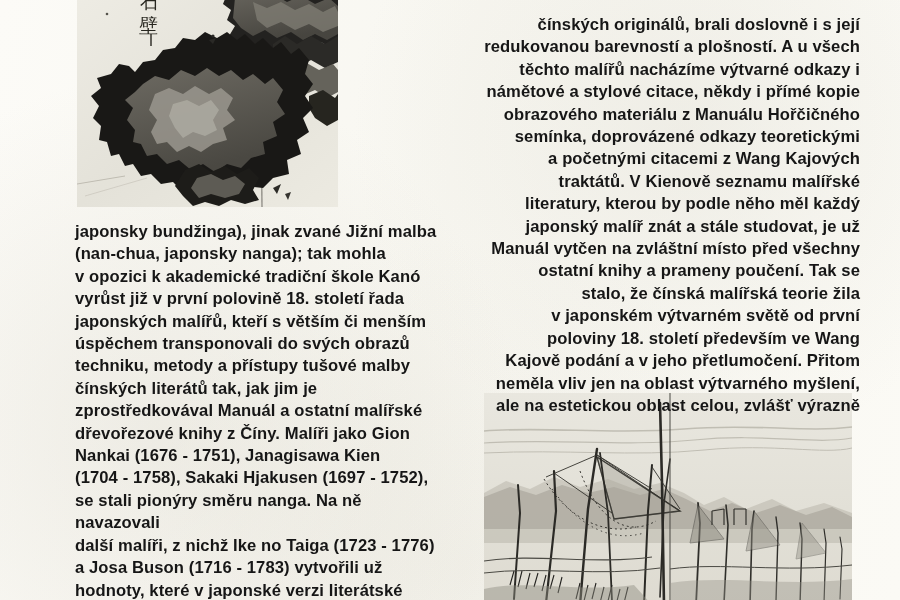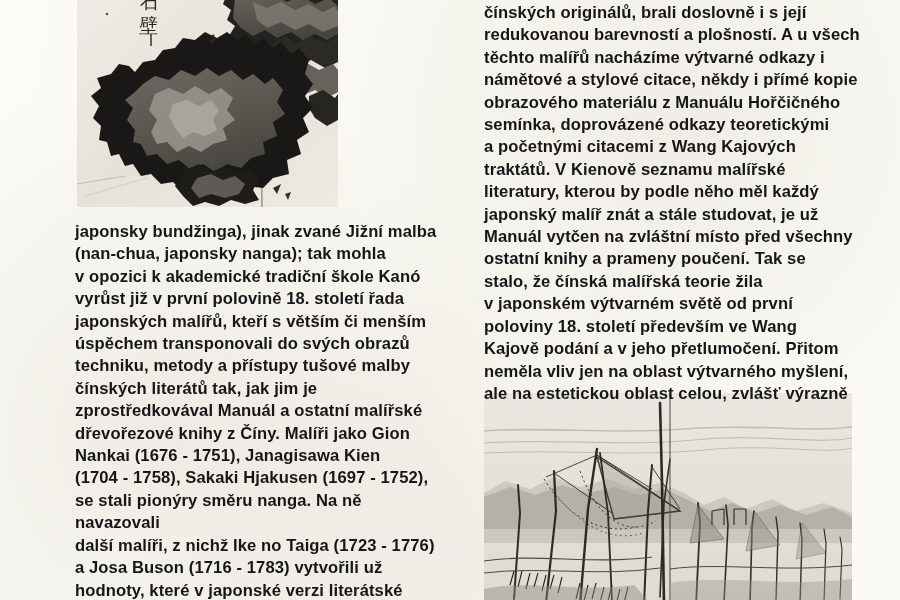--- a/index.html
+++ b/index.html
@@ -43,22 +43,23 @@
     font-weight: 600;
     text-rendering: optimizeLegibility;
   }
   .col-left {
     left: 75px;
     top: 221px;
     width: 372px;
   }
   .col-right {
     left: 484px;
-    top: 2px;
+    top: 14px;
     width: 376px;
+    text-align: right;
   }
 
   
   .figure {
     position: absolute;
     overflow: hidden;
     background: #e8e6de;
   }
   .fig-rocks {
     left: 77px;

